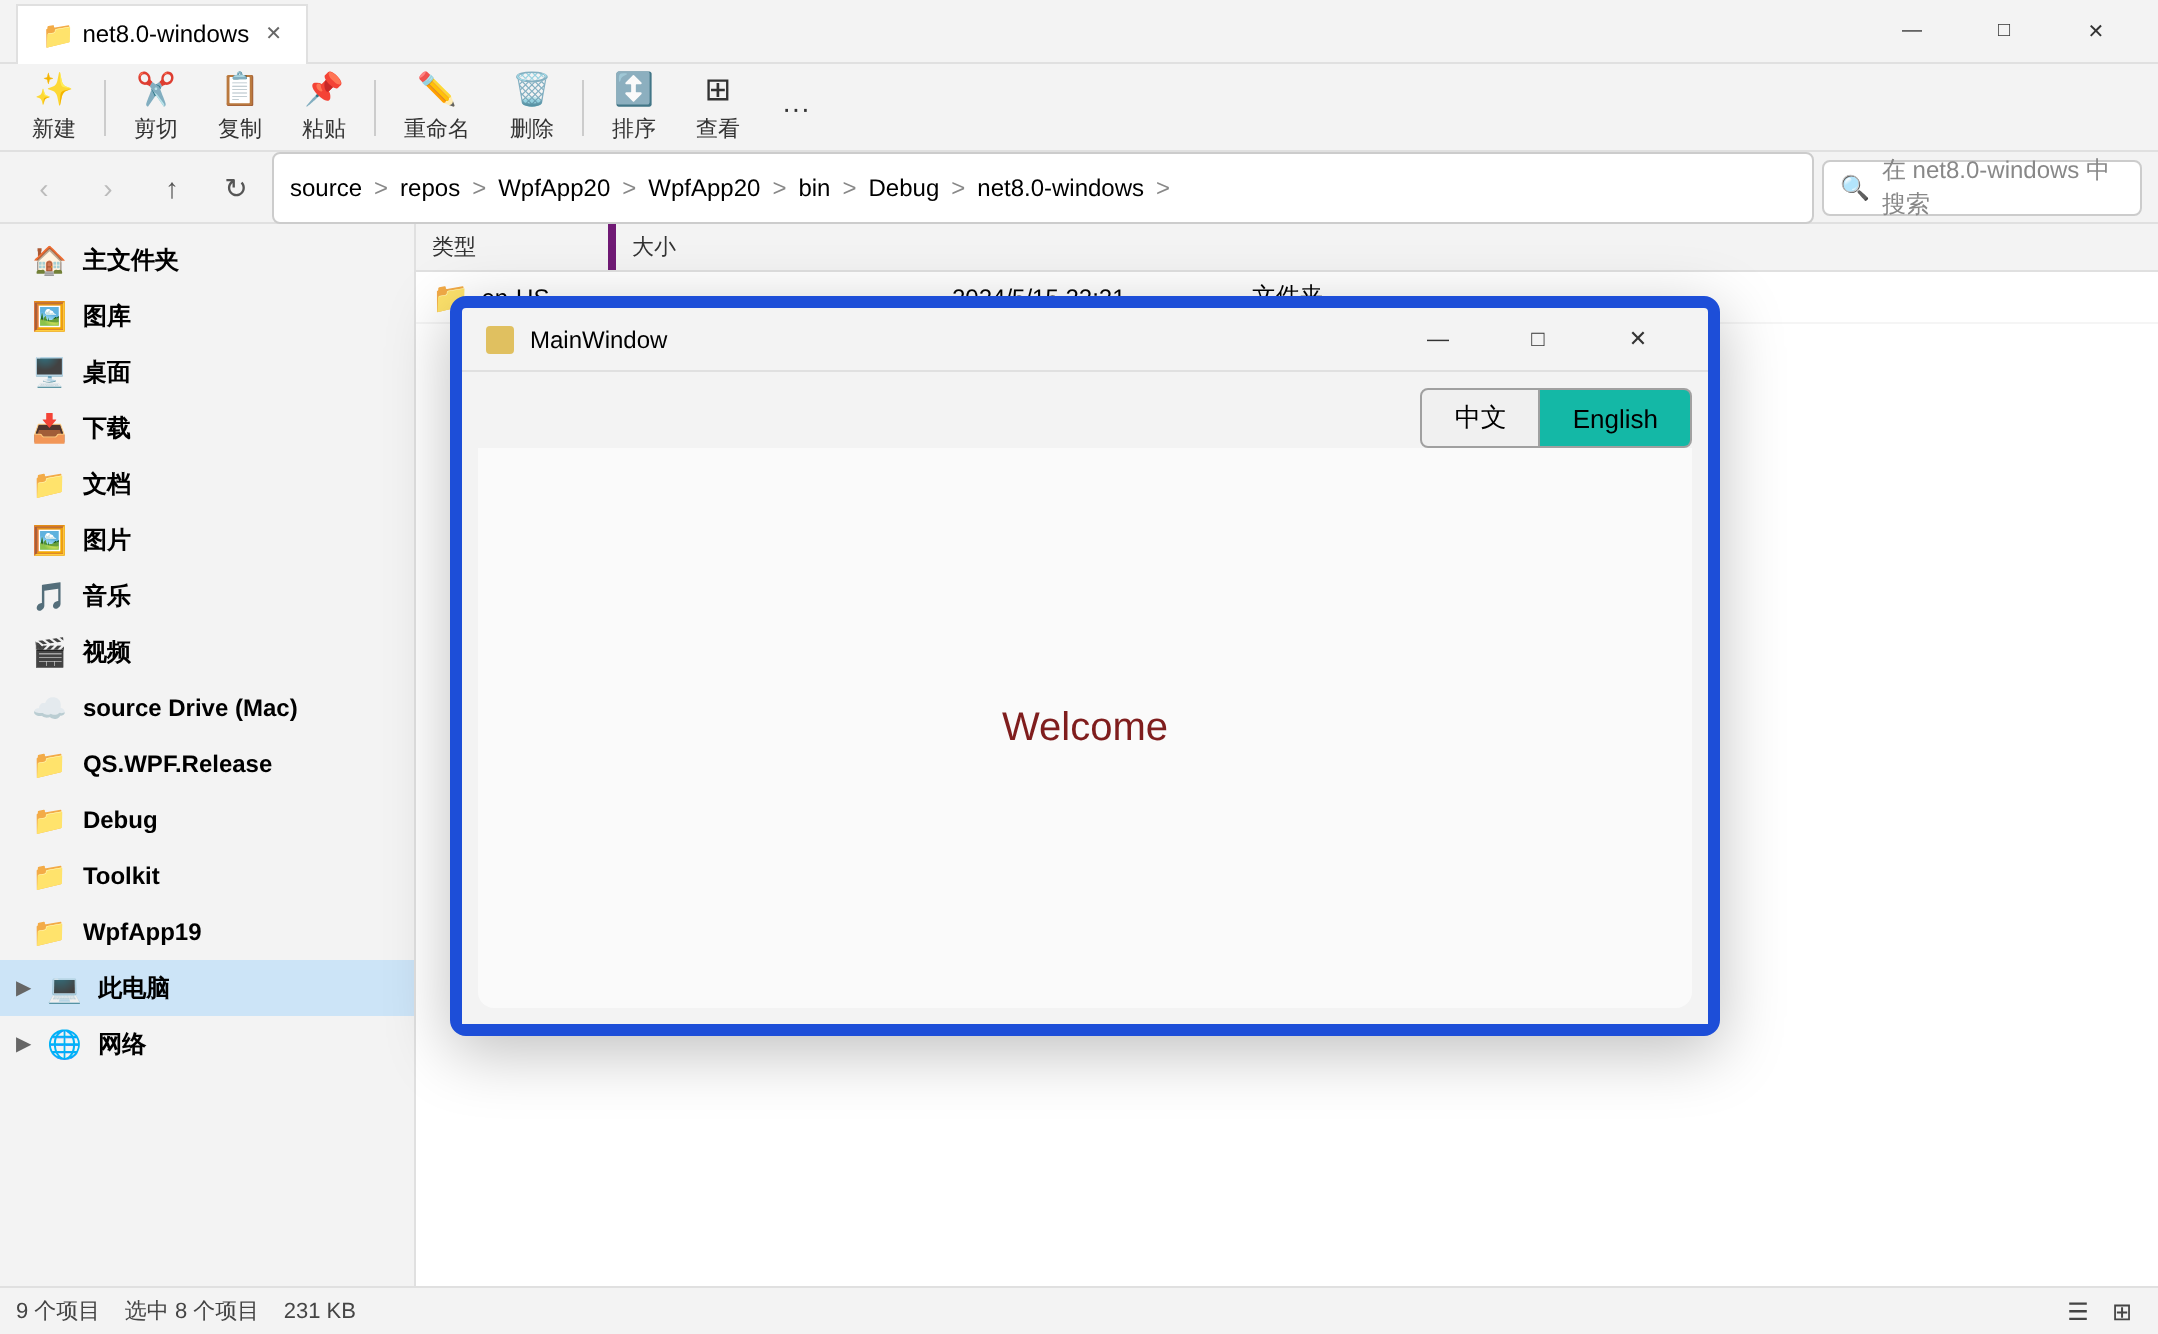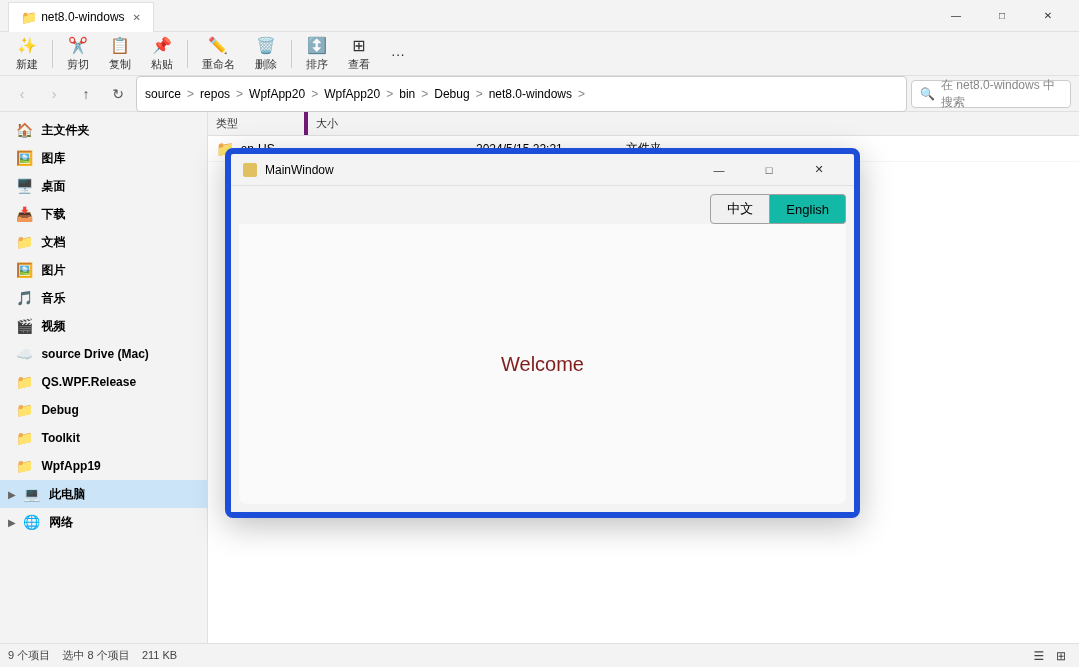--- a/index.html
+++ b/index.html
@@ -548,21 +548,21 @@
     </div>
   </div>
 </div>
 
 <div class="status-bar">
   <div>
     <span>9 个项目</span>
     &nbsp;&nbsp;
     <span>选中 8 个项目</span>
     &nbsp;&nbsp;
-    <span>211 KB</span>
+    <span>231 KB</span>
   </div>
   <div class="status-right">
     <div class="view-icons">
       <div class="view-btn">☰</div>
       <div class="view-btn">⊞</div>
     </div>
   </div>
 </div>
 
 <div class="dialog-overlay">

